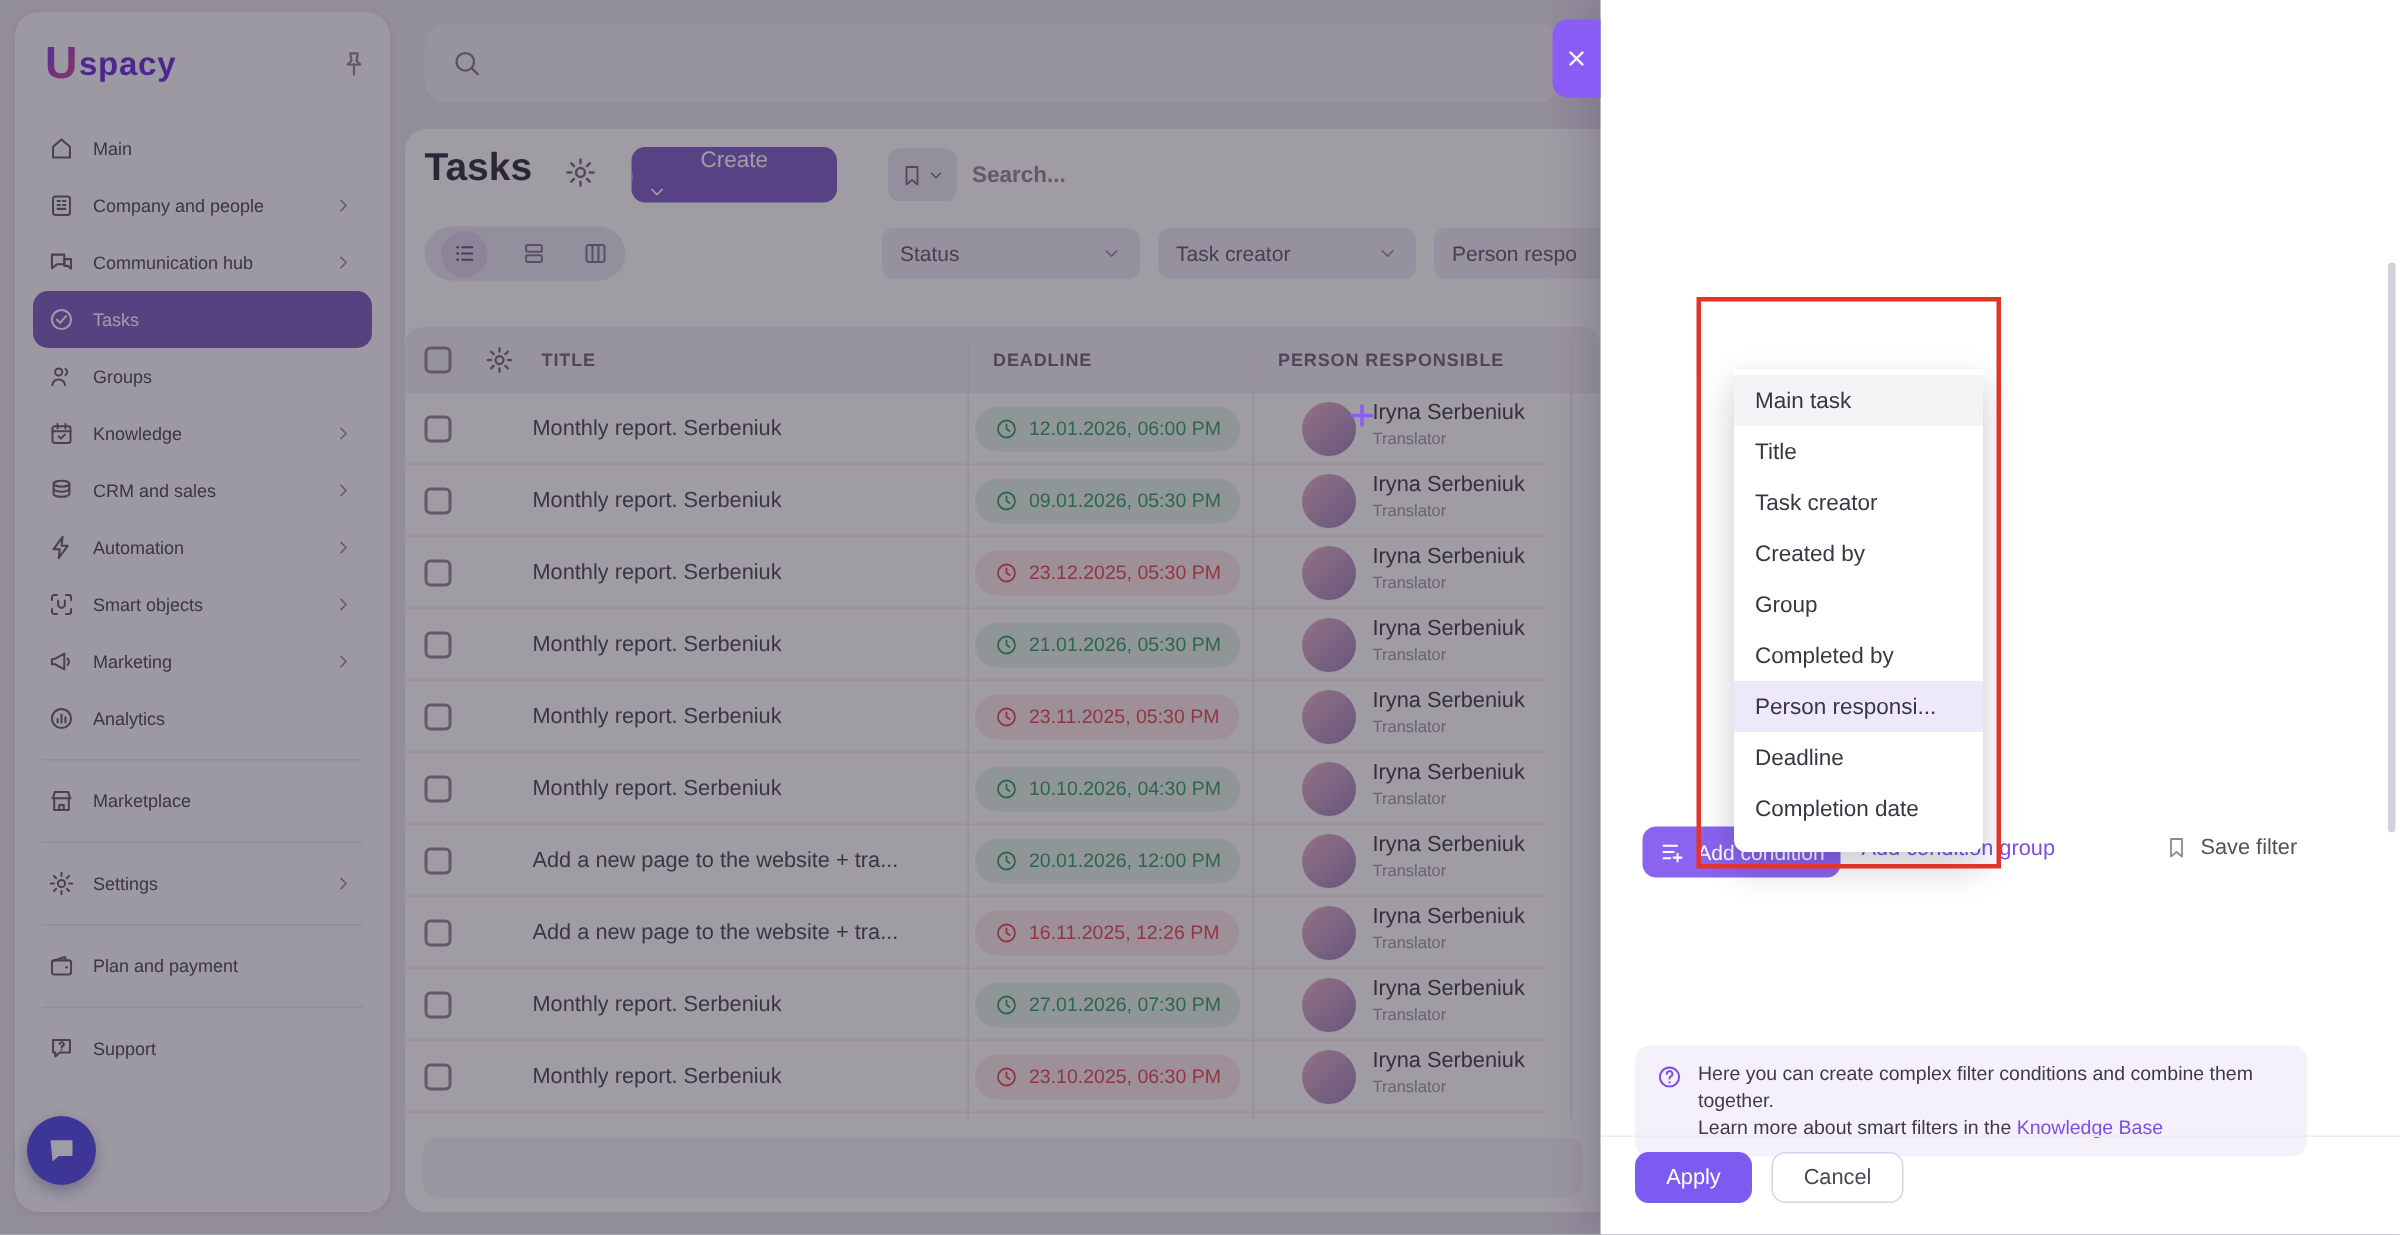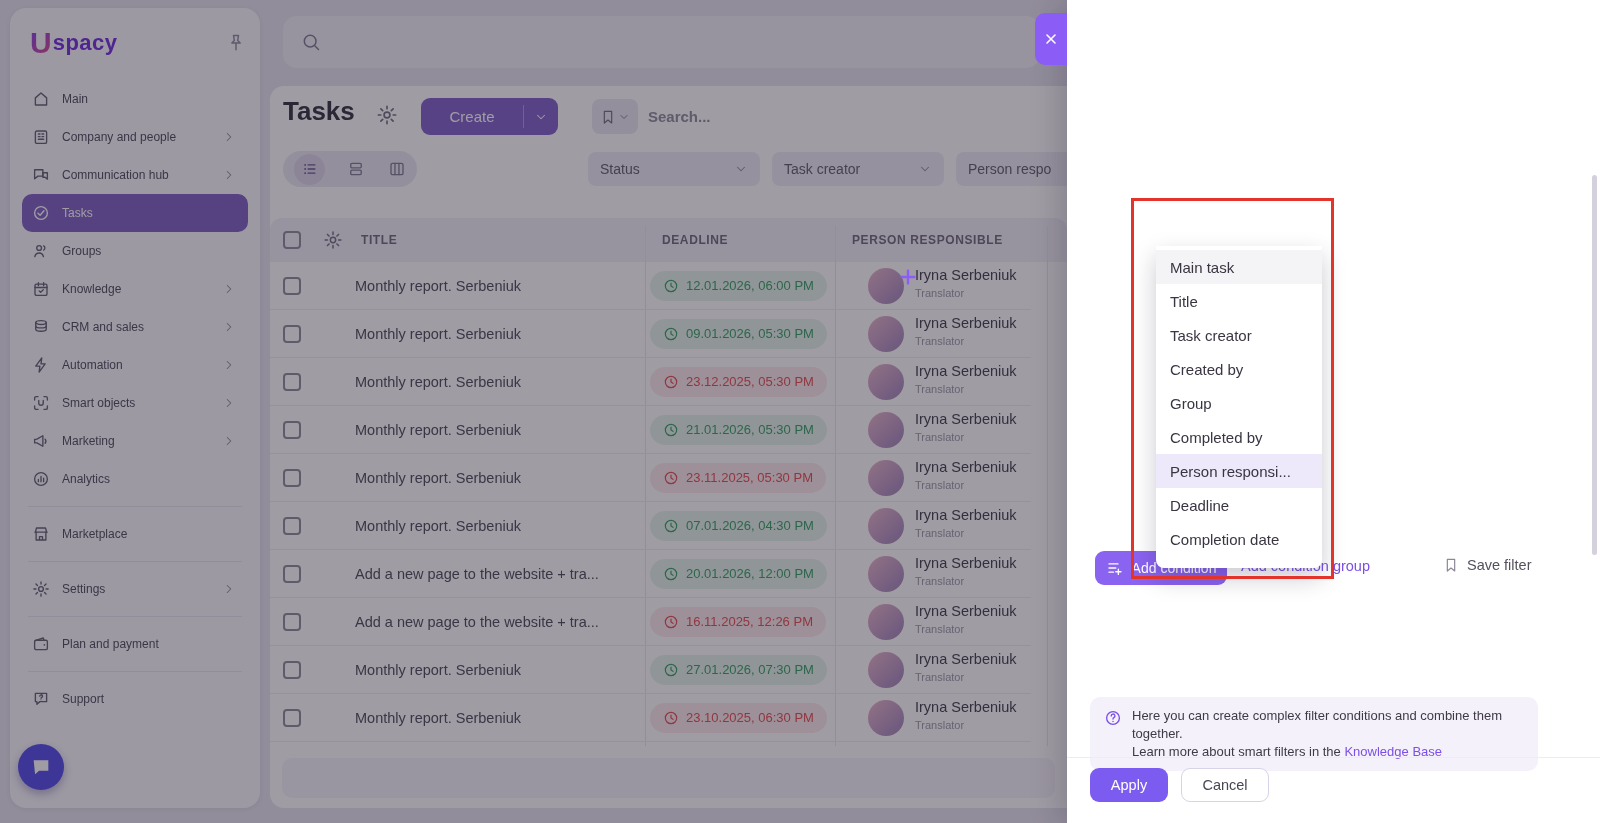--- a/index.html
+++ b/index.html
@@ -32,21 +32,21 @@
             display:flex;align-items:center;justify-content:center;color:#fff;
             box-shadow:0 4px 10px rgba(40,30,120,.35);}
 
   
   .topsearch{left:283px;top:16px;width:757px;height:52px;background:#F3F0F6;border-radius:14px;
              display:flex;align-items:center;padding-left:18px;color:#7d7790;box-sizing:border-box;}
   .main-card{left:270px;top:86px;width:812px;height:722px;background:#FFFFFF;border-radius:14px;}
   .page-title{left:283px;top:96px;font-size:26px;font-weight:bold;color:#2f2b38;}
   .title-gear{left:376px;top:104px;color:#6f6a7a;}
   .create-btn{left:421px;top:98px;width:137px;height:37px;background:#7C5BC7;border-radius:9px;
-              display:flex;align-items:center;color:#fff;font-size:15px;}
+              display:flex;color:#fff;font-size:15px;flex-direction:column;}
   .create-label{flex:1;text-align:center;}
   .create-sep{width:1px;height:23px;background:rgba(255,255,255,.35);}
   .create-caret{width:34px;display:flex;align-items:center;justify-content:center;color:#fff;}
   .bm-select{left:592px;top:99px;width:46px;height:35px;background:#ECE8F2;border-radius:8px;
              display:flex;align-items:center;justify-content:center;gap:2px;color:#6f6a7a;}
   .search-ph{left:648px;top:107px;font-size:15px;color:#8d8798;line-height:20px;font-weight:bold;}
   .view-toggle{left:283px;top:151px;width:134px;height:36px;background:#ECE8F1;border-radius:18px;
                display:flex;align-items:center;justify-content:space-around;color:#7d7790;}
   .vt-active{width:31px;height:31px;border-radius:50%;background:#DCD5EA;display:flex;
              align-items:center;justify-content:center;color:#5d5383;}
@@ -541,21 +541,21 @@
     <div class="trow">
       <span class="cb"></span>
       <span class="t-title">Monthly report. Serbeniuk</span>
       <span class="pill ok">
         <span class="ic s16">
           <svg viewBox="0 0 24 24" fill="none" stroke="currentColor" stroke-width="1.8" stroke-linecap="round" stroke-linejoin="round">
             <circle cx="12" cy="12" r="8.5"></circle>
             <path d="M12 7.5V12l3 2"></path>
           </svg>
         </span>
-        <span>07.01.2026, 04:30 PM</span>
+        <span>10.10.2026, 04:30 PM</span>
       </span>
       <span class="avatar"></span>
       <span class="p-name">Iryna Serbeniuk</span>
       <span class="p-role">Translator</span>
     </div>
     <div class="trow">
       <span class="cb"></span>
       <span class="t-title">Add a new page to the website + tra...</span>
       <span class="pill ok">
         <span class="ic s16">

